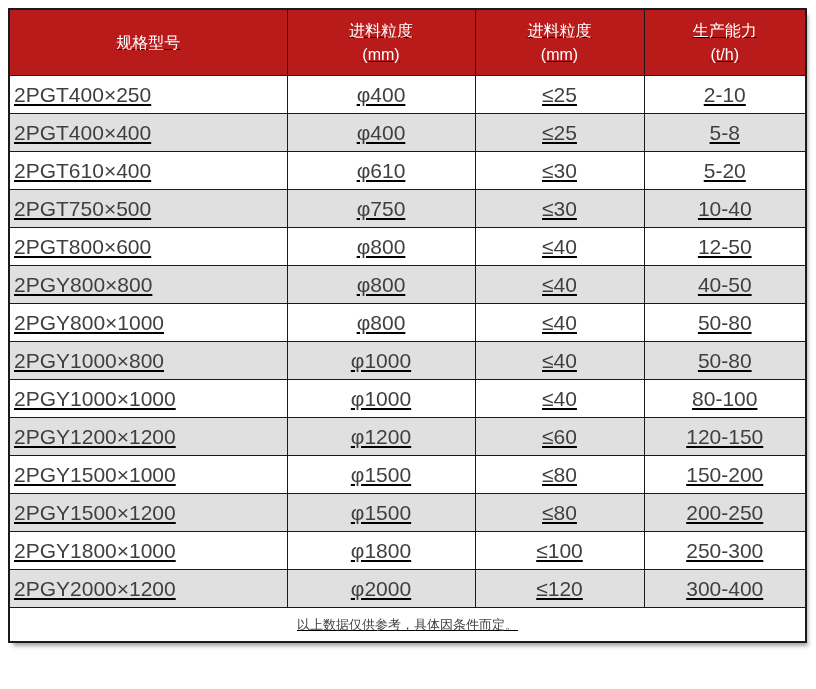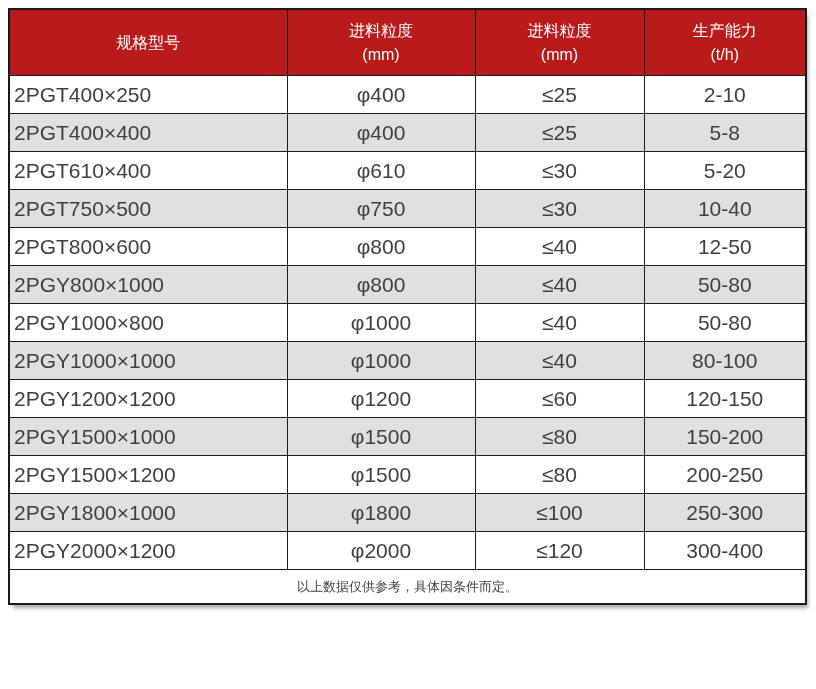--- a/index.html
+++ b/index.html
@@ -16,20 +16,21 @@
   .page {
     padding: 8px 8px 0 8px;
   }
   table.spec-table {
     width: 799px;
     table-layout: fixed;
     border-collapse: collapse;
     border: 2px solid var(--border, #1a1a1a);
     box-shadow: 3px 5px 4px -2px rgba(0,0,0,0.35);
     background: #ffffff;
+    text-decoration: underline;
   }
   th, td {
     border: 1px solid var(--border, #1a1a1a);
     padding: 0;
     overflow: hidden;
   }
   thead th {
     background: var(--header-bg, #b91b1b);
     color: var(--header-text, #ffffff);
     font-weight: 400;
@@ -121,20 +122,26 @@
           <td>≤30</td>
           <td>10-40</td>
         </tr>
         <tr>
           <td class="left">2PGT800×600</td>
           <td>φ800</td>
           <td>≤40</td>
           <td>12-50</td>
         </tr>
         <tr>
+          <td class="left">2PGY800×800</td>
+          <td>φ800</td>
+          <td>≤40</td>
+          <td>40-50</td>
+        </tr>
+        <tr>
           <td class="left">2PGY800×1000</td>
           <td>φ800</td>
           <td>≤40</td>
           <td>50-80</td>
         </tr>
         <tr>
           <td class="left">2PGY1000×800</td>
           <td>φ1000</td>
           <td>≤40</td>
           <td>50-80</td>

